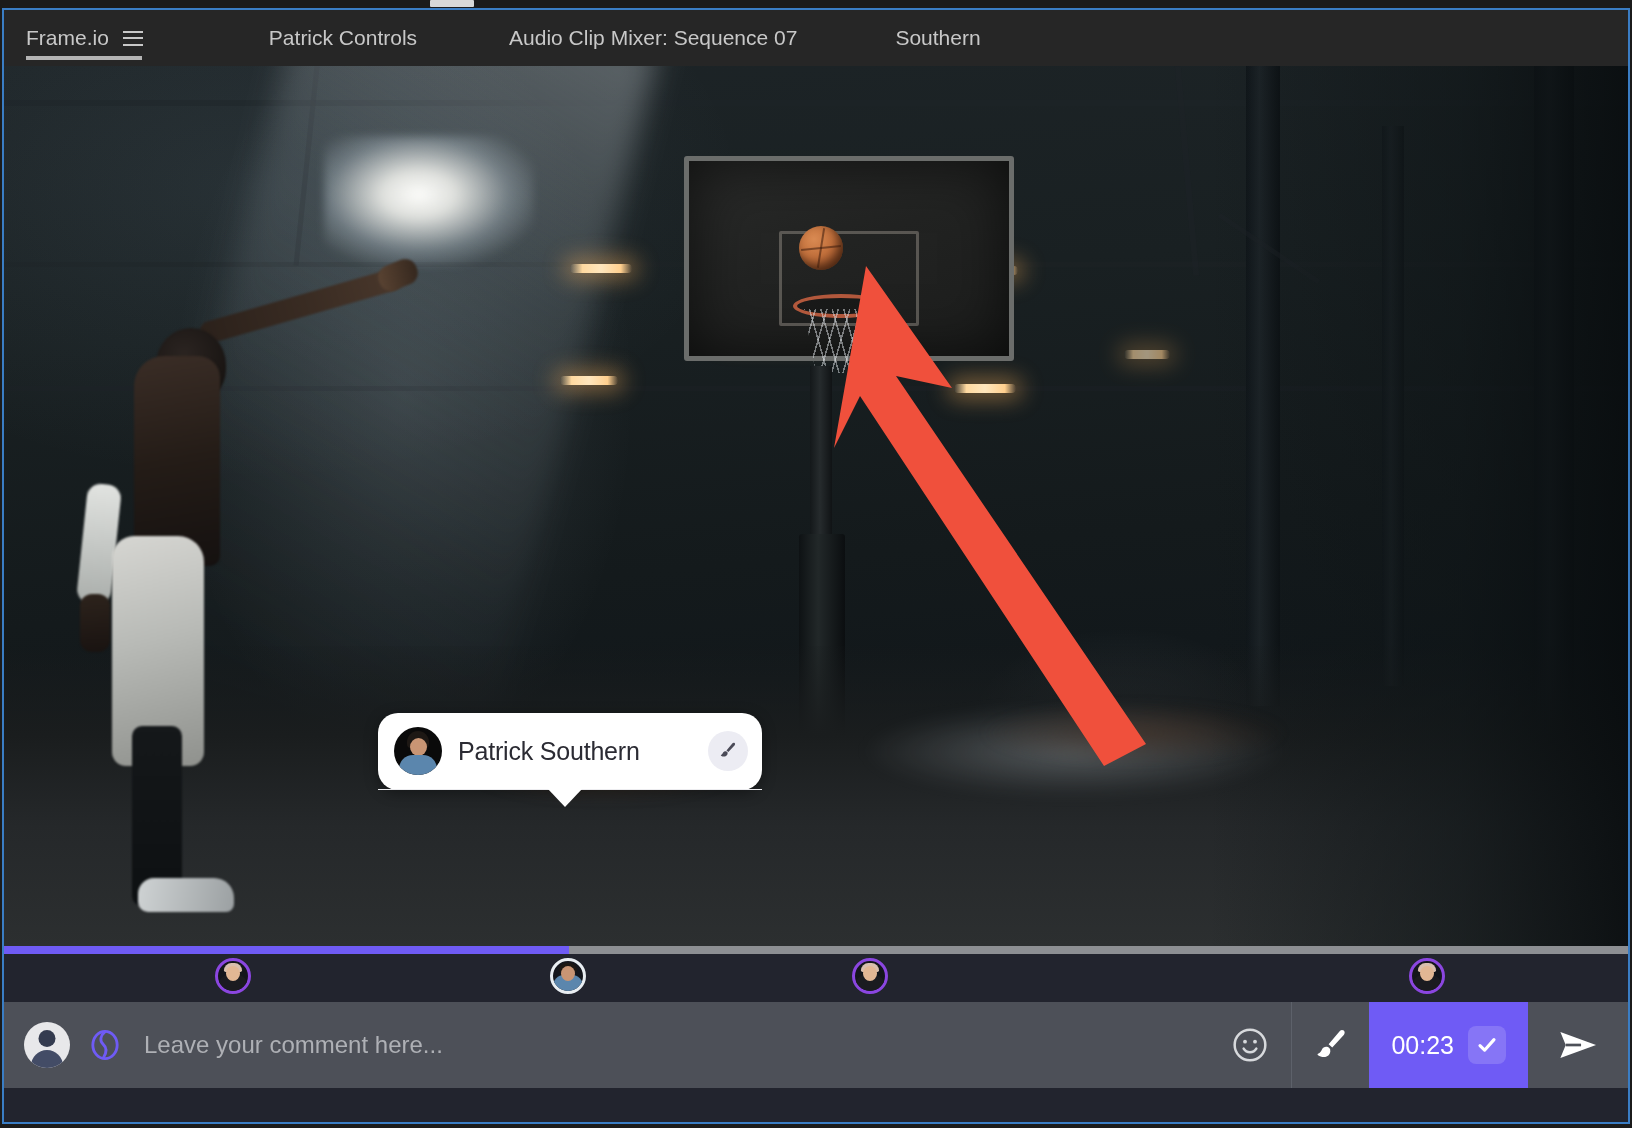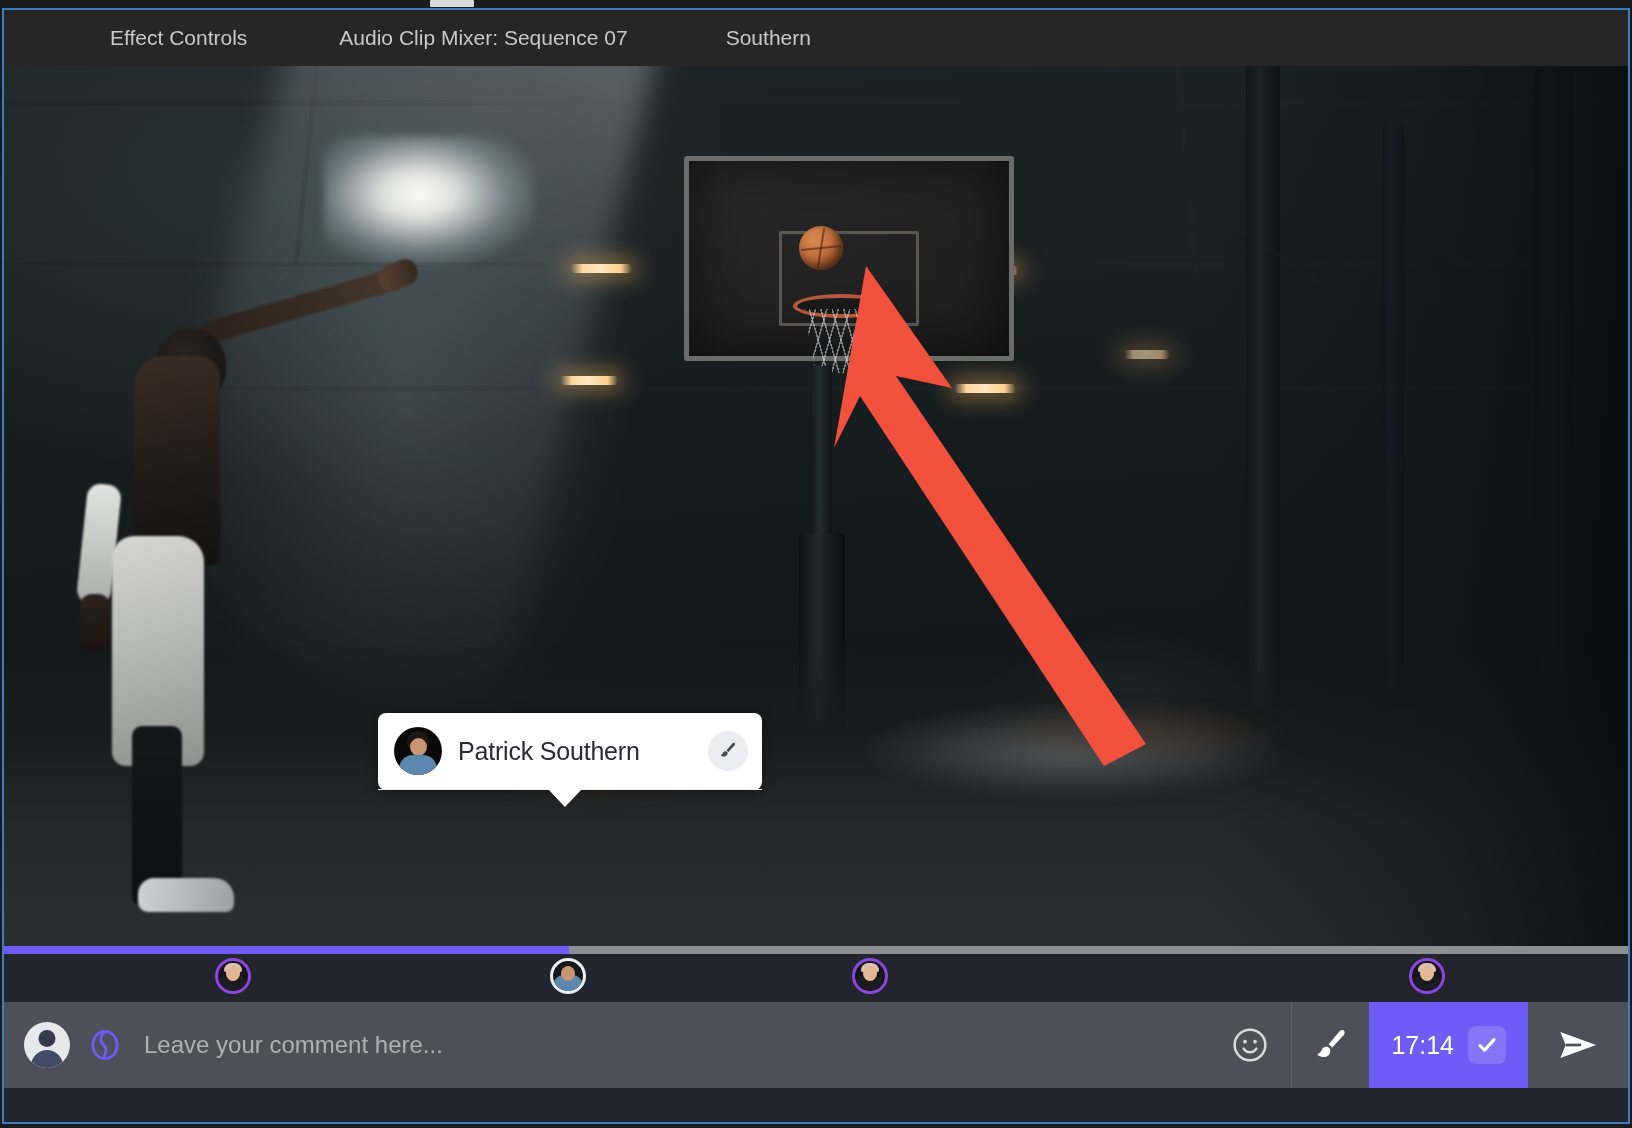--- a/index.html
+++ b/index.html
@@ -310,21 +310,21 @@
     pointer-events: none;
     z-index: 12;
   }
 
   
   .comment-bubble {
     position: absolute;
     left: 378px; top: 713px;
     width: 384px;
     background: #ffffff;
-    border-radius: 8px;
+    border-radius: 20px;
     box-shadow: 0 3px 14px rgba(0,0,0,0.35);
     z-index: 30;
   }
   .comment-head {
     display: flex;
     align-items: center;
     gap: 16px;
     padding: 14px 16px;
     border-bottom: 1px solid #ececef;
     position: relative;
@@ -591,24 +591,33 @@
         <svg width="22" height="22" viewBox="0 0 24 24">
           <path d="M19.2 3.4c-.7-.6-1.7-.5-2.3.2l-6.6 7.8 2.1 1.8 6.9-7.5c.6-.7.6-1.7-.1-2.3z" fill="#4a4a57"></path>
           <path d="M9.6 12.2c-1.2-.2-2.4.4-2.9 1.5-.5 1.1-1.1 2-2.3 2.6-.3.2-.3.6 0 .8 1.4.9 3.4 1.4 5 .7 1.7-.7 2.5-2.5 2.1-4.1-.2-.8-.9-1.4-1.9-1.5z" fill="#4a4a57"></path>
         </svg>
       </div>
     </div>
     <div class="bubble-tail"></div>
   </div>
 
   <div class="tabbar">
+    <div class="tab first">
+      <span>Frame.io</span>
+      <span class="hamburger">
+          <i></i>
+          <i></i>
+          <i></i>
+        </span>
+      <span class="tab-underline"></span>
+    </div>
     <span class="tab-spacer-1"></span>
     <span class="tab-spacer-2"></span>
     <div class="tab">
-      <span>Effect Controls</span>
+      <span>Patrick Controls</span>
     </div>
     <span class="tab-spacer-2"></span>
     <div class="tab">
       <span>Audio Clip Mixer: Sequence 07</span>
     </div>
     <span class="tab-spacer-3"></span>
     <div class="tab">
       <span>Southern</span>
     </div>
   </div>
@@ -665,21 +674,21 @@
           <path d="M8.2 14.2 a4.4 4.4 0 0 0 7.6 0" fill="none" stroke="#d7d9dc" stroke-width="1.5" stroke-linecap="round"></path>
         </svg>
       </div>
       <div class="tool-btn brush">
         <svg width="38" height="38" viewBox="0 0 24 24">
           <path d="M20.1 2.9c-.8-.6-1.9-.5-2.5.3l-7.1 8.4 2.3 2 7.4-8.1c.6-.8.6-1.9-.1-2.6z" fill="#ffffff"></path>
           <path d="M9.4 13.1c-1.3-.2-2.6.5-3.1 1.7-.5 1.2-1.2 2.2-2.5 2.8-.4.2-.4.7 0 .9 1.5 1 3.7 1.5 5.4.8 1.8-.8 2.7-2.7 2.3-4.5-.3-.9-1.1-1.5-2.1-1.7z" fill="#ffffff"></path>
         </svg>
       </div>
       <div class="timestamp-btn">
-        <span class="timestamp-text">17:14</span>
+        <span class="timestamp-text">00:23</span>
         <span class="check-box">
           <svg width="24" height="24" viewBox="0 0 24 24">
             <path d="M5 12.6 L9.6 17.2 L19 6.6" fill="none" stroke="#ffffff" stroke-width="3.1" stroke-linecap="round" stroke-linejoin="round"></path>
           </svg>
         </span>
       </div>
       <div class="send-btn">
         <svg width="46" height="46" viewBox="0 0 24 24">
           <path d="M2.8 5.2 L21.4 12 L2.8 18.8 L5.6 12 Z" fill="#ffffff"></path>
           <path d="M5.6 12 L13.6 12" stroke="#4d5058" stroke-width="1.4"></path>

